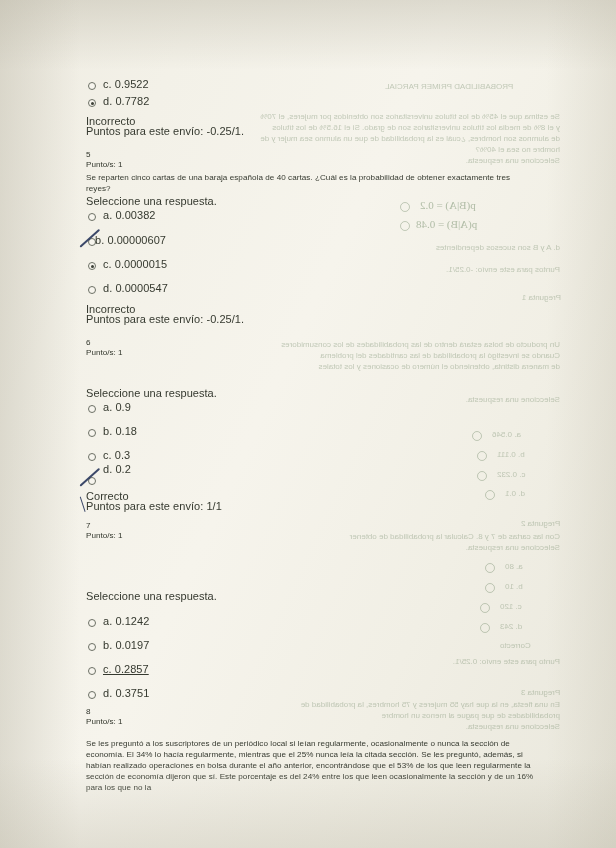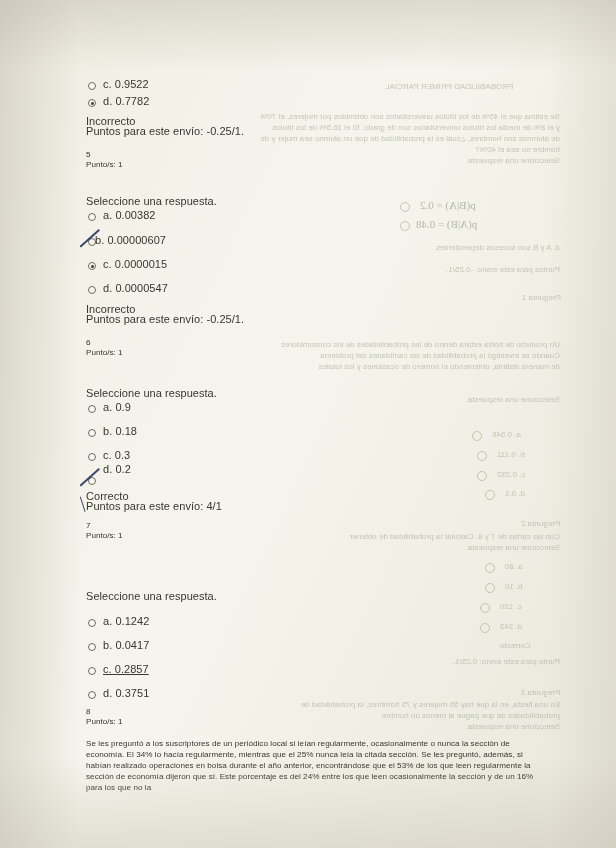--- a/index.html
+++ b/index.html
@@ -170,20 +170,21 @@
     <div class="txt" style="left:103px; top:79px;">c. 0.9522</div>
 
     <div class="radio sel" style="left:88px; top:99px;"></div>
     <div class="txt" style="left:103px; top:96px;">d. 0.7782</div>
 
     <div class="txt" style="left:86px; top:116px;">Incorrecto</div>
     <div class="txt" style="left:86px; top:126px;">Puntos para este envío: -0.25/1.</div>
 
     <div class="qnum" style="left:86px; top:150px;">5</div>
     <div class="qnum" style="left:86px; top:160px;">Punto/s: 1</div>
+    <div class="blk" style="left:86px; top:172px; width:445px;">Se reparten cinco cartas de una baraja española de 40 cartas. ¿Cuál es la probabilidad de obtener exactamente tres reyes?</div>
     <div class="txt" style="left:86px; top:196px;">Seleccione una respuesta.</div>
 
     <div class="radio" style="left:88px; top:213px;"></div>
     <div class="txt" style="left:103px; top:210px;">a. 0.00382</div>
 
     <div class="radio" style="left:88px; top:238px;"></div>
     <div class="txt" style="left:95px; top:235px;">b. 0.00000607</div>
     <div class="pen" style="left:80px; top:246px; width:26px; height:1.6px; transform: rotate(-42deg);"></div>
 
     <div class="radio sel" style="left:88px; top:262px;"></div>
@@ -207,31 +208,31 @@
 
     <div class="radio" style="left:88px; top:453px;"></div>
     <div class="txt" style="left:103px; top:450px;">c. 0.3</div>
 
     <div class="radio" style="left:88px; top:477px;"></div>
     <div class="txt" style="left:103px; top:464px;">d. 0.2</div>
     <div class="pen" style="left:80px; top:485px; width:26px; height:1.6px; transform: rotate(-42deg);"></div>
     <div class="pen" style="left:80px; top:496px; width:16px; height:1.4px; transform: rotate(72deg);"></div>
 
     <div class="txt" style="left:86px; top:491px;">Correcto</div>
-    <div class="txt" style="left:86px; top:501px;">Puntos para este envío: 4/1</div>
+    <div class="txt" style="left:86px; top:501px;">Puntos para este envío: 1/1</div>
 
     <div class="qnum" style="left:86px; top:521px;">7</div>
     <div class="qnum" style="left:86px; top:531px;">Punto/s: 1</div>
     <div class="txt" style="left:86px; top:591px;">Seleccione una respuesta.</div>
 
     <div class="radio" style="left:88px; top:619px;"></div>
     <div class="txt" style="left:103px; top:616px;">a. 0.1242</div>
 
     <div class="radio" style="left:88px; top:643px;"></div>
-    <div class="txt" style="left:103px; top:640px;">b. 0.0417</div>
+    <div class="txt" style="left:103px; top:640px;">b. 0.0197</div>
 
     <div class="radio" style="left:88px; top:667px;"></div>
     <div class="txt" style="left:103px; top:664px;text-decoration:underline;">c. 0.2857</div>
 
     <div class="radio" style="left:88px; top:691px;"></div>
     <div class="txt" style="left:103px; top:688px;">d. 0.3751</div>
 
     <div class="qnum" style="left:86px; top:707px;">8</div>
     <div class="qnum" style="left:86px; top:717px;">Punto/s: 1</div>
     <div class="blk" style="left:86px; top:738px; width:452px;">Se les preguntó a los suscriptores de un periódico local si leían regularmente, ocasionalmente o nunca la sección de economía. El 34% lo hacía regularmente, mientras que el 25% nunca leía la citada sección. Se les preguntó, además, si habían realizado operaciones en bolsa durante el año anterior, encontrándose que el 53% de los que leen regularmente la sección de economía dijeron que sí. Este porcentaje es del 24% entre los que leen ocasionalmente la sección y de un 16% para los que no la</div>

